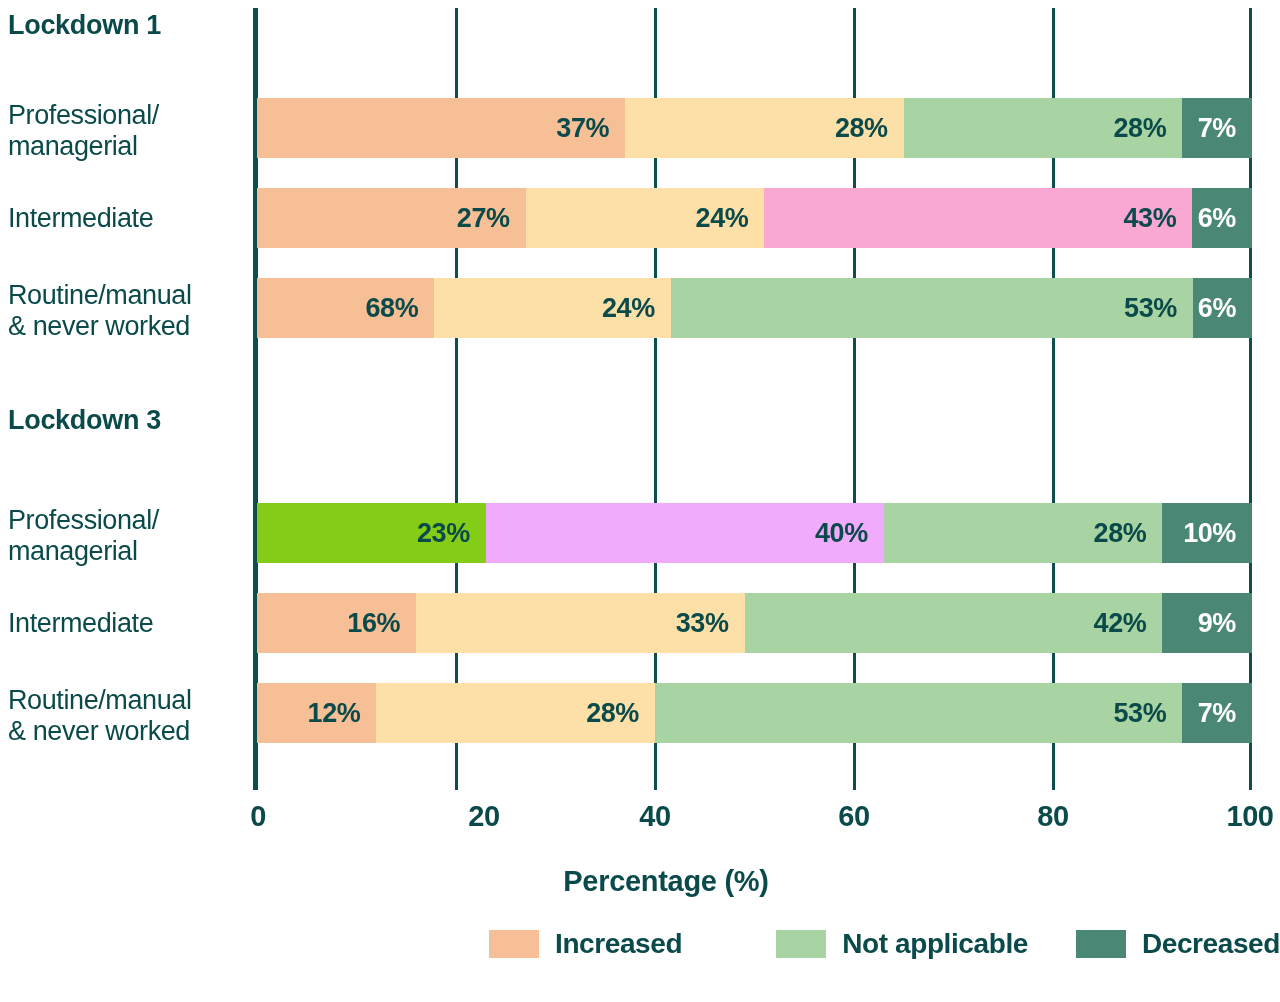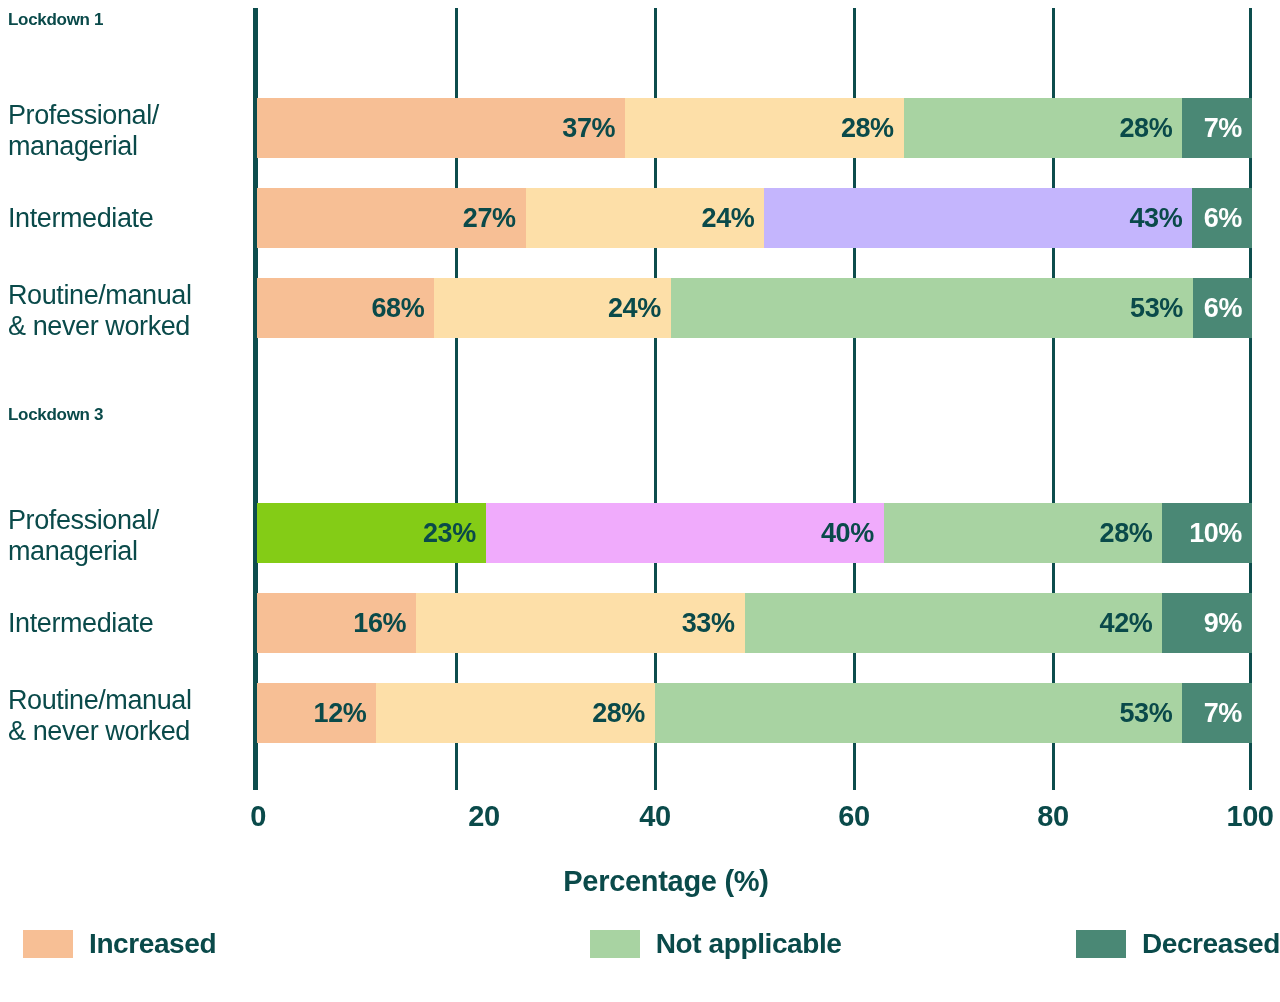--- a/index.html
+++ b/index.html
@@ -42,21 +42,21 @@
     width: 242px;
     font-weight: 400;
     font-size: 27px;
     line-height: 1.14;
     letter-spacing: -0.4px;
     color: #0a4a4a;
     text-align: left;
   }
   .group-heading {
     font-weight: 700;
-    font-size: 17px;
+    font-size: 27px;
     letter-spacing: -0.3px;
   }
 
   
   .bar-row {
     position: absolute;
     left: 257px;
     height: 60px;
     width: 995px;
     display: flex;
@@ -67,21 +67,21 @@
     display: flex;
     align-items: center;
     justify-content: flex-end;
     box-sizing: border-box;
     overflow: visible;
   }
   .seg .seg-label {
     font-size: 27px;
     font-weight: 700;
     letter-spacing: -0.4px;
-    padding-right: 10px;
+    padding-right: 16px;
     white-space: nowrap;
   }
   .seg.dark .seg-label { color: #ffffff; }
   .seg.light .seg-label { color: #0a4a4a; }
 
   
   .tick-label {
     position: absolute;
     top: 800px;
     font-size: 29px;
@@ -109,22 +109,22 @@
   }
 
   
   .legend {
     position: absolute;
     left: 0;
     top: 928px;
     width: 1280px;
     display: flex;
     align-items: center;
-    justify-content: space-between;
-    padding-left: 23px;
+    justify-content: flex-end;
+    padding-left: 56px;
     box-sizing: border-box;
   }
   .legend-item {
     display: flex;
     align-items: center;
   }
   .legend-swatch {
     width: 50px;
     height: 28px;
     flex: 0 0 auto;
@@ -201,21 +201,21 @@
     </div>
   </div>
 
   <div class="bar-row" style="top:188px">
     <div class="seg light" style="width:27%;background:#f7bf95">
       <span class="seg-label">27%</span>
     </div>
     <div class="seg light" style="width:24%;background:#fddfa8">
       <span class="seg-label">24%</span>
     </div>
-    <div class="seg light" style="width:43%;background:#c4b5fd">
+    <div class="seg light" style="width:43%;background:#f9a8d4">
       <span class="seg-label">43%</span>
     </div>
     <div class="seg dark" style="width:6%;background:#4a8875">
       <span class="seg-label">6%</span>
     </div>
   </div>
 
   <div class="bar-row" style="top:278px">
     <div class="seg light" style="width:18%;background:#f7bf95">
       <span class="seg-label">68%</span>

